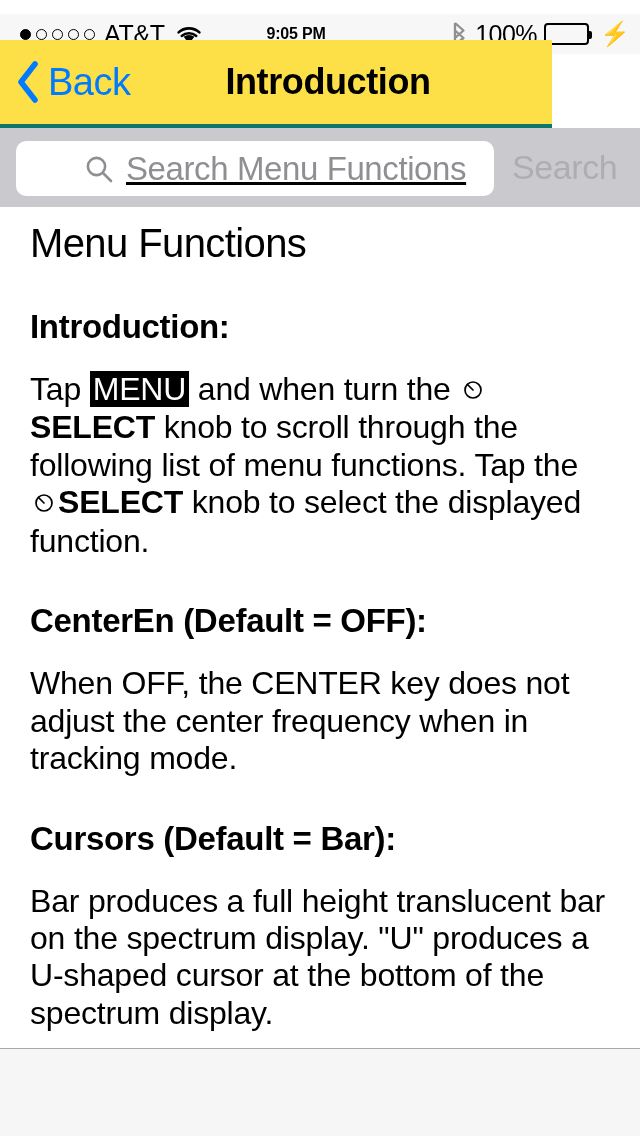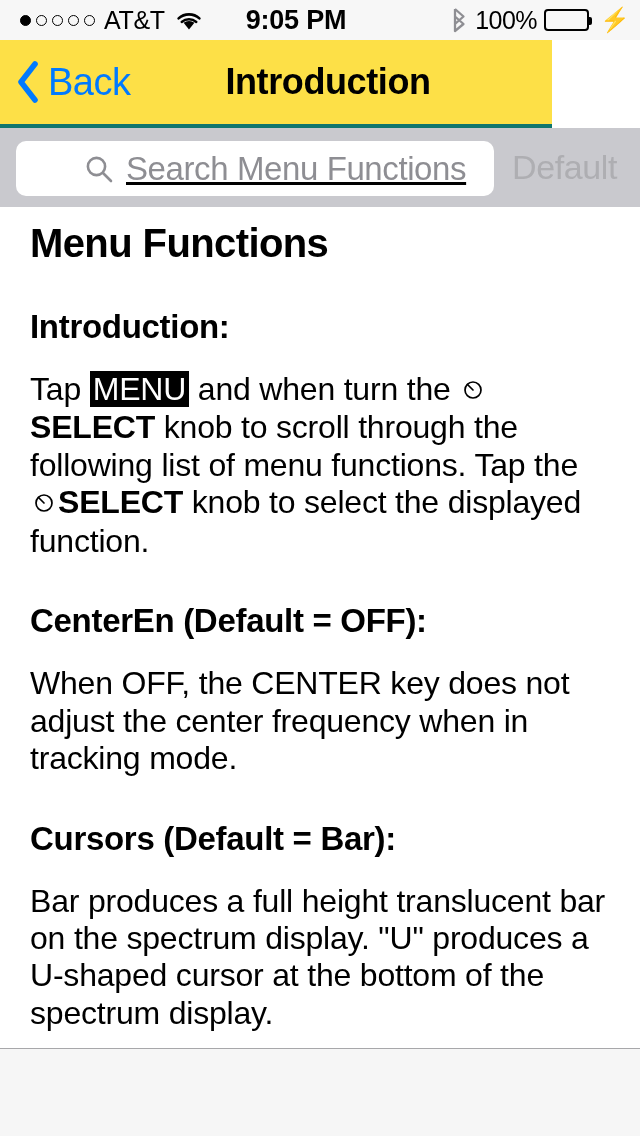--- a/index.html
+++ b/index.html
@@ -7,34 +7,34 @@
   body {
     font-family:"Liberation Sans", sans-serif;
     background:#ffffff;
     -webkit-font-smoothing:antialiased;
     overflow:hidden;
   }
   .screen { position:relative; width:640px; height:1136px; background:#fff; overflow:hidden; }
 
   
   .statusbar {
-    position:absolute; top:0; left:0; width:640px; height:40px;
+    position:absolute; top:14px; left:0; width:640px; height:40px;
     background:#f7f7f7;
     display:flex; align-items:center;
     font-size:25px; color:#000;
   }
   .sb-left { position:absolute; left:20px; display:flex; align-items:center; gap:7px; }
   .dots { display:flex; align-items:center; gap:5px; }
   .dot { width:11px; height:11px; border-radius:50%; border:1.6px solid #000; }
   .dot.filled { background:#000; }
   .carrier { font-size:25px; letter-spacing:-0.3px; color:#000; margin-left:2px; }
   .wifi { margin-left:3px; display:flex; align-items:center; }
   .sb-center {
     position:absolute; left:0; width:592px; text-align:center;
-    font-size:27px; font-weight:bold; letter-spacing:-0.2px;
+    font-size:16px; font-weight:bold; letter-spacing:-0.2px;
   }
   .sb-right { position:absolute; right:10px; display:flex; align-items:center; gap:7px; }
   .bt { display:flex; align-items:center; }
   .batt-pct { font-size:25px; letter-spacing:-0.5px; }
   .batt {
     position:relative; width:45px; height:22px;
     border:2px solid #000; border-radius:4px; padding:2px;
   }
   .batt-fill { height:100%; background:#4CD964; border-radius:1px; }
   .batt-nub {
@@ -84,21 +84,21 @@
     font-size:34px; color:#aeaeb2; letter-spacing:-0.4px; cursor:default;
   }
 
   
   .content {
     position:absolute; top:207px; left:0; width:640px; height:841px;
     background:#fff; overflow:hidden;
     padding:0 30px;
   }
   .doc-title {
-    font-size:40px; font-weight:bold; color:#000;
+    font-size:40px; font-weight:normal; color:#000;
     letter-spacing:-0.6px; margin-top:14px;
   }
   h2.sect {
     font-size:33px; font-weight:bold; color:#000;
     letter-spacing:-0.3px; margin-top:42px;
   }
   p.body {
     font-size:32px; color:#000; line-height:1.17;
     letter-spacing:-0.2px; margin-top:25px;
   }
@@ -173,21 +173,21 @@
   <div class="searchbar">
     <div class="search-field">
       <span class="search-icon">
         <svg width="30" height="30" viewBox="0 0 30 30">
           <circle cx="12.5" cy="12.5" r="8.6" stroke="#8e8e93" stroke-width="2.6" fill="none"></circle>
           <path d="M19 19 L27 27" stroke="#8e8e93" stroke-width="2.6" stroke-linecap="round"></path>
         </svg>
       </span>
       <span class="search-ph">Search Menu Functions</span>
     </div>
-    <div class="cancel-btn">Default</div>
+    <div class="cancel-btn">Search</div>
   </div>
 
   <div class="content">
 
     <div class="doc-title">Menu Functions</div>
 
     <h2 class="sect">Introduction:</h2>
     <p class="body">
       <span>Tap </span><span class="inv">MENU</span><span> and when turn the </span><span class="knob">
         <svg width="22" height="22" viewBox="0 0 22 22">

